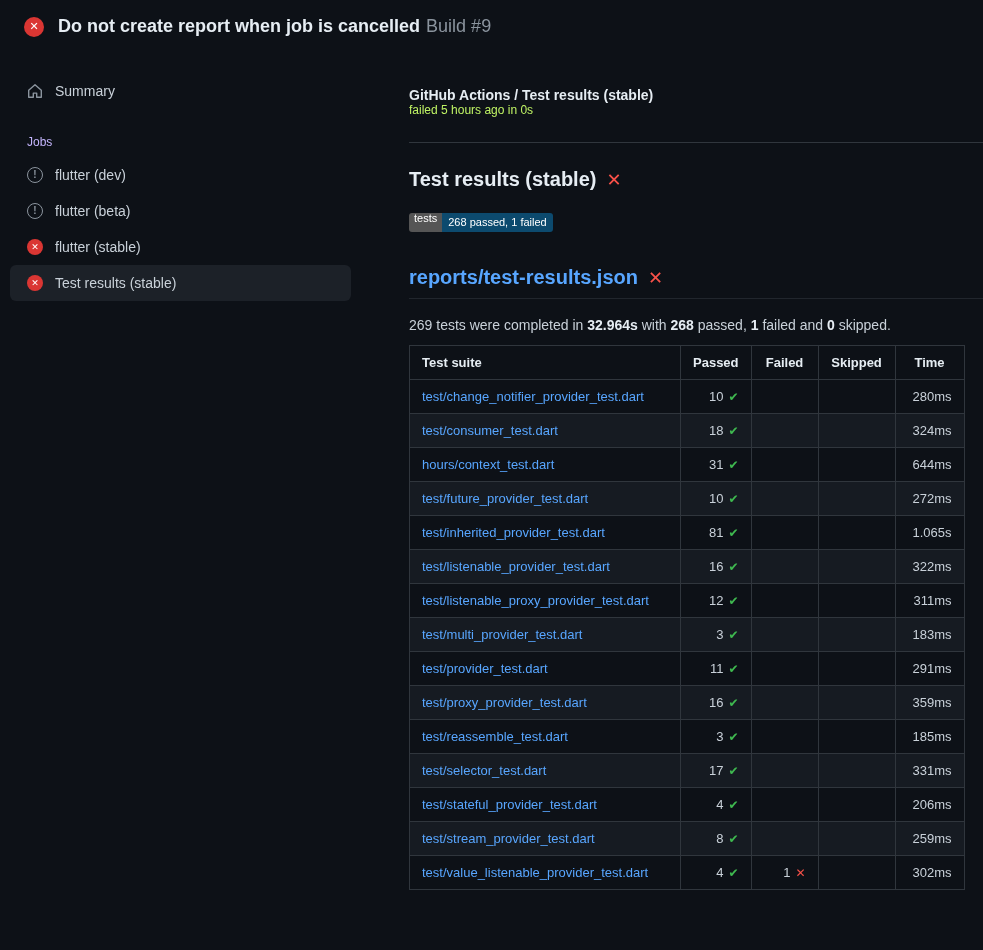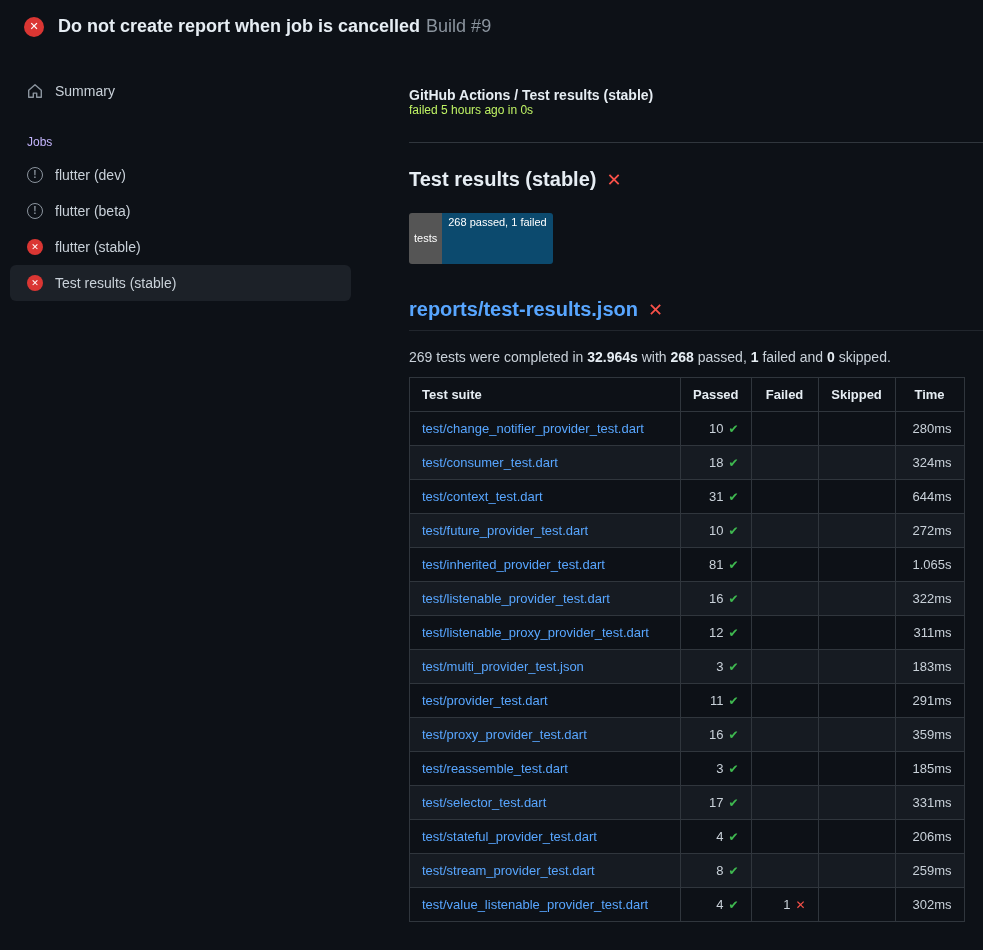--- a/index.html
+++ b/index.html
@@ -94,21 +94,21 @@
 
   .badge {
     display: inline-flex;
     margin-top: 22px;
     font-size: 11px;
     line-height: 1;
     border-radius: 3px;
     overflow: hidden;
     color: #ffffff;
   }
-  .badge-label { background: #555555; padding: 20px 5px; }
+  .badge-label { background: #555555; padding: 0 5px; }
   .badge-value { background: #0c4a6e; padding: 4px 6px; }
 
   .report-title {
     margin-top: 34px;
     padding-bottom: 9px;
     border-bottom: 1px solid #21262d;
     font-size: 20px;
     font-weight: 700;
     display: flex;
     align-items: center;
@@ -239,21 +239,21 @@
               <td class="time">280ms</td>
             </tr>
             <tr>
               <td><a class="suite-link">test/consumer_test.dart</a></td>
               <td class="num"><span>18</span><span class="check">✔</span></td>
               <td class="num"></td>
               <td></td>
               <td class="time">324ms</td>
             </tr>
             <tr>
-              <td><a class="suite-link">test/context_test.dart</a></td>
+              <td><a class="suite-link">hours/context_test.dart</a></td>
               <td class="num"><span>31</span><span class="check">✔</span></td>
               <td class="num"></td>
               <td></td>
               <td class="time">644ms</td>
             </tr>
             <tr>
               <td><a class="suite-link">test/future_provider_test.dart</a></td>
               <td class="num"><span>10</span><span class="check">✔</span></td>
               <td class="num"></td>
               <td></td>
@@ -274,21 +274,21 @@
               <td class="time">322ms</td>
             </tr>
             <tr>
               <td><a class="suite-link">test/listenable_proxy_provider_test.dart</a></td>
               <td class="num"><span>12</span><span class="check">✔</span></td>
               <td class="num"></td>
               <td></td>
               <td class="time">311ms</td>
             </tr>
             <tr>
-              <td><a class="suite-link">test/multi_provider_test.json</a></td>
+              <td><a class="suite-link">test/multi_provider_test.dart</a></td>
               <td class="num"><span>3</span><span class="check">✔</span></td>
               <td class="num"></td>
               <td></td>
               <td class="time">183ms</td>
             </tr>
             <tr>
               <td><a class="suite-link">test/provider_test.dart</a></td>
               <td class="num"><span>11</span><span class="check">✔</span></td>
               <td class="num"></td>
               <td></td>

